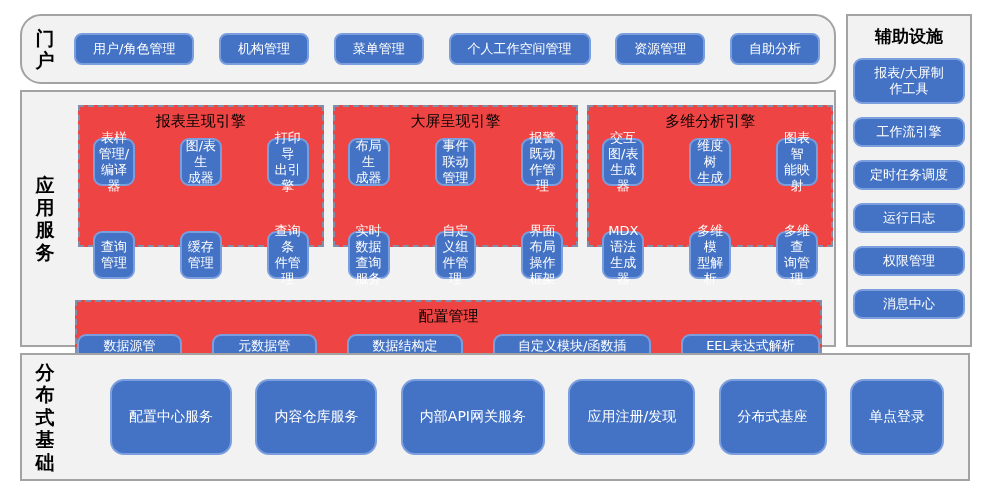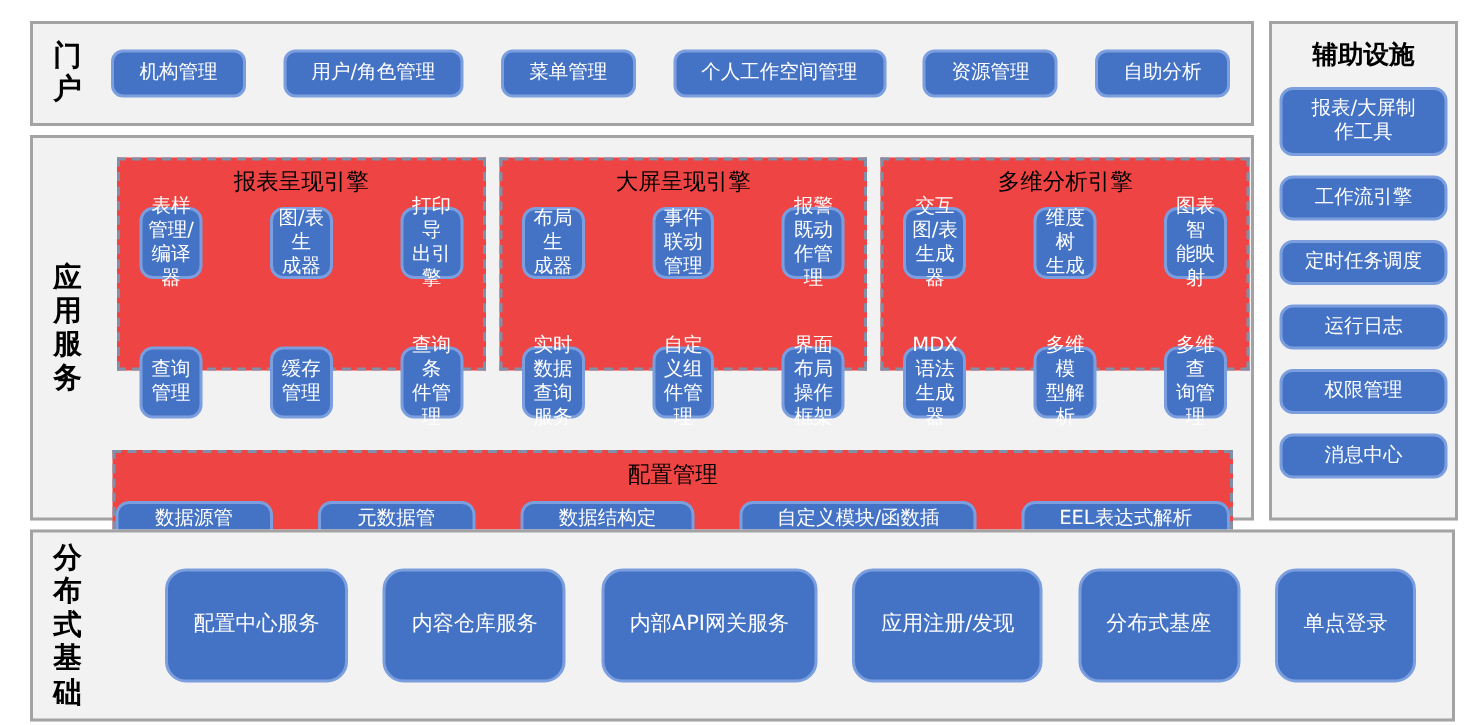--- a/index.html
+++ b/index.html
@@ -1,20 +1,20 @@
 <!DOCTYPE html>
 <html><head>
 <meta charset="utf-8">
 <style>
   html,body{margin:0;padding:0;background:#ffffff;
     font-family:"DejaVu Sans","Liberation Sans",sans-serif;color:#111;}
   #stage{position:relative;width:987px;height:483px;background:#ffffff;overflow:hidden;}
 
   .section{position:absolute;background:#f2f2f2;border:2px solid #a3a3a3;box-sizing:border-box;}
-  #portal{left:20px;top:14px;width:816px;height:70px;}
+  #portal{left:20px;top:14px;width:816px;height:70px;border-radius:21px;}
   #app{left:20px;top:90px;width:816px;height:257px;}
   #aux{left:846px;top:14px;width:126px;height:333px;}
   #foundation{left:20px;top:353px;width:950px;height:128px;}
 
   .vlabel{position:absolute;left:12px;top:50%;transform:translateY(-50%);
     width:22px;font-weight:bold;font-size:19px;line-height:1.18;
     word-break:break-all;text-align:center;color:#000;}
 
   .btn{display:flex;align-items:center;justify-content:center;text-align:center;
     background:#4473c5;border:2px solid #7b9ede;color:#ffffff;
@@ -50,22 +50,22 @@
   .found-row .btn{height:76px;font-size:14px;padding:0 17px;border-radius:14px;}
 </style>
 </head>
 <body>
 
 <div id="stage">
 
   <div id="portal" class="section">
     <div class="vlabel">门户</div>
     <div class="portal-row">
+      <div class="btn">用户/角色管理</div>
       <div class="btn">机构管理</div>
-      <div class="btn">用户/角色管理</div>
       <div class="btn">菜单管理</div>
       <div class="btn">个人工作空间管理</div>
       <div class="btn">资源管理</div>
       <div class="btn">自助分析</div>
     </div>
   </div>
 
   <div id="app" class="section">
     <div class="vlabel">应用服务</div>
 

